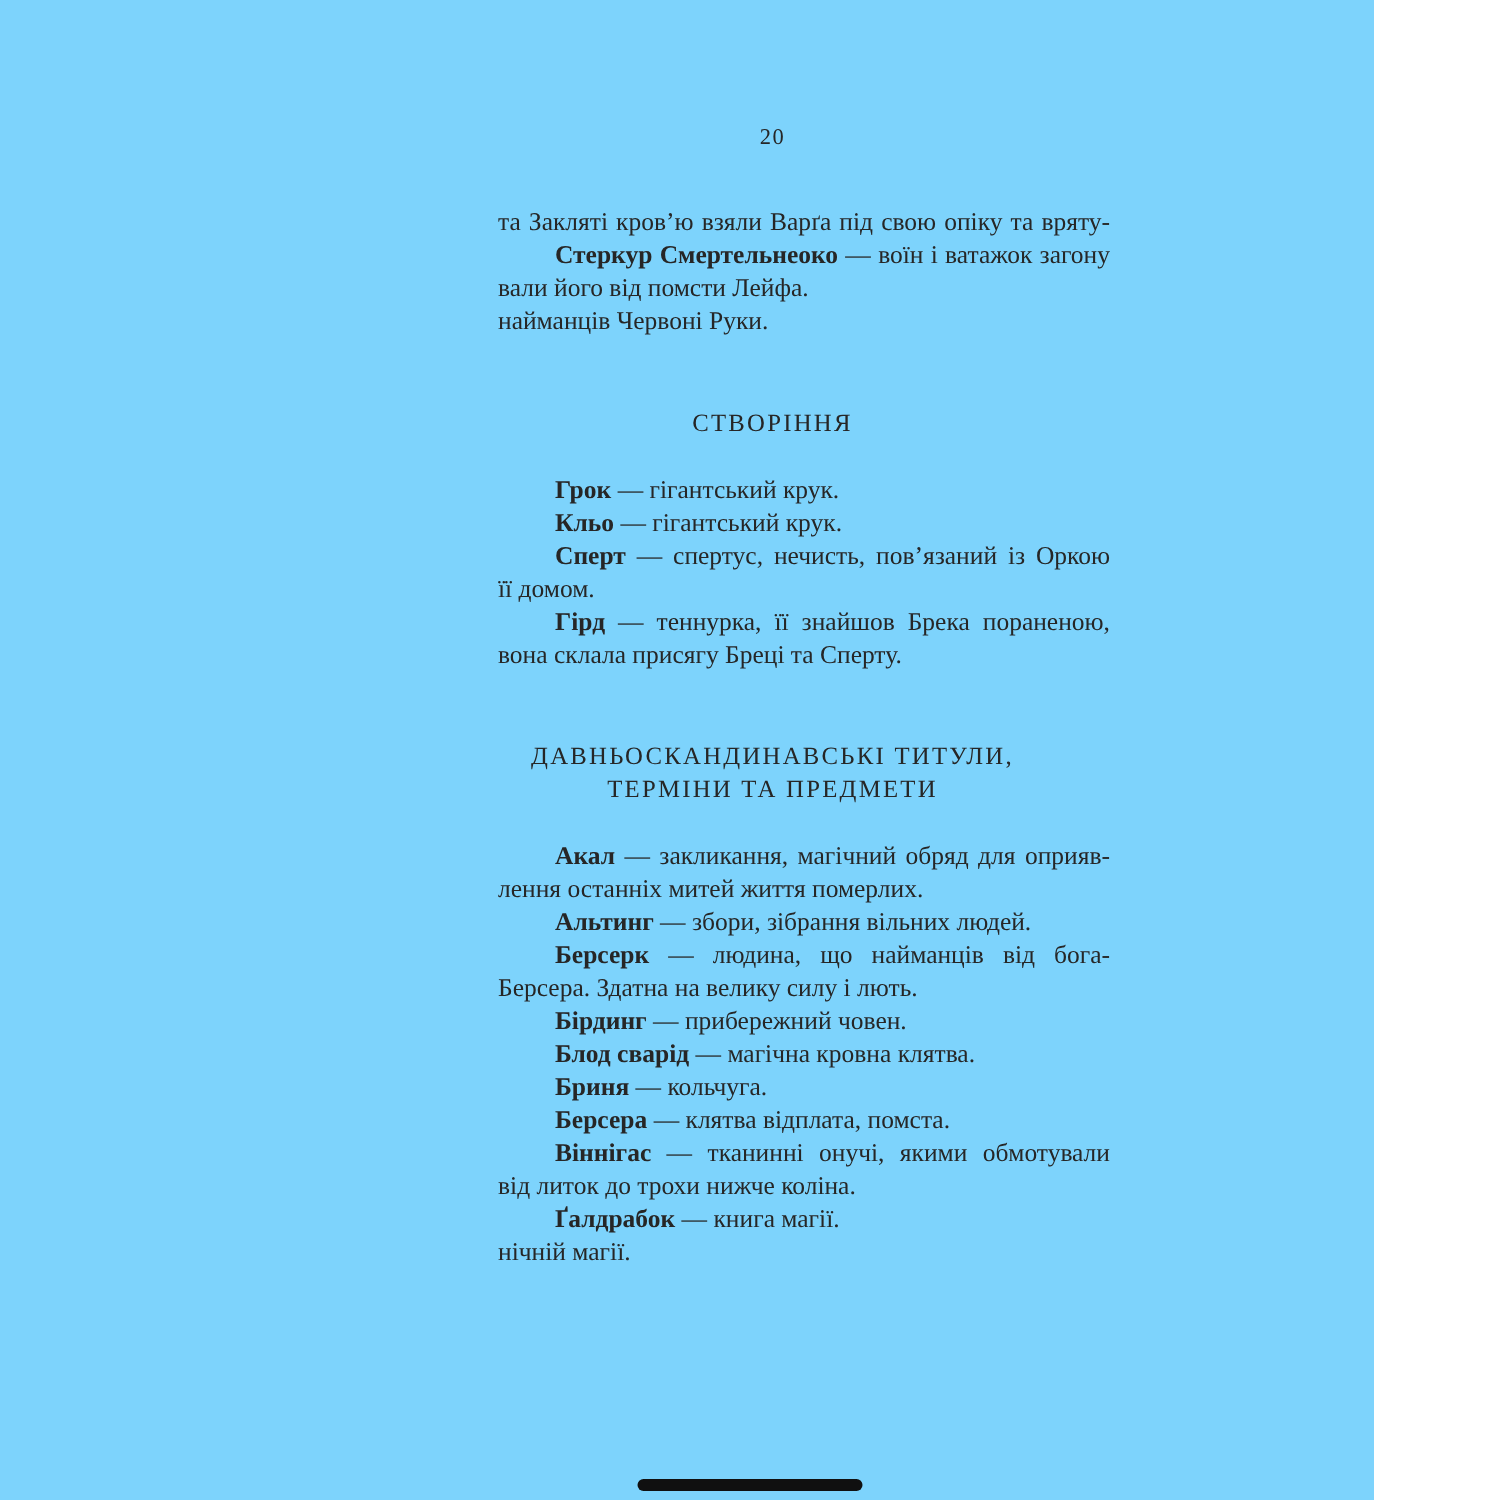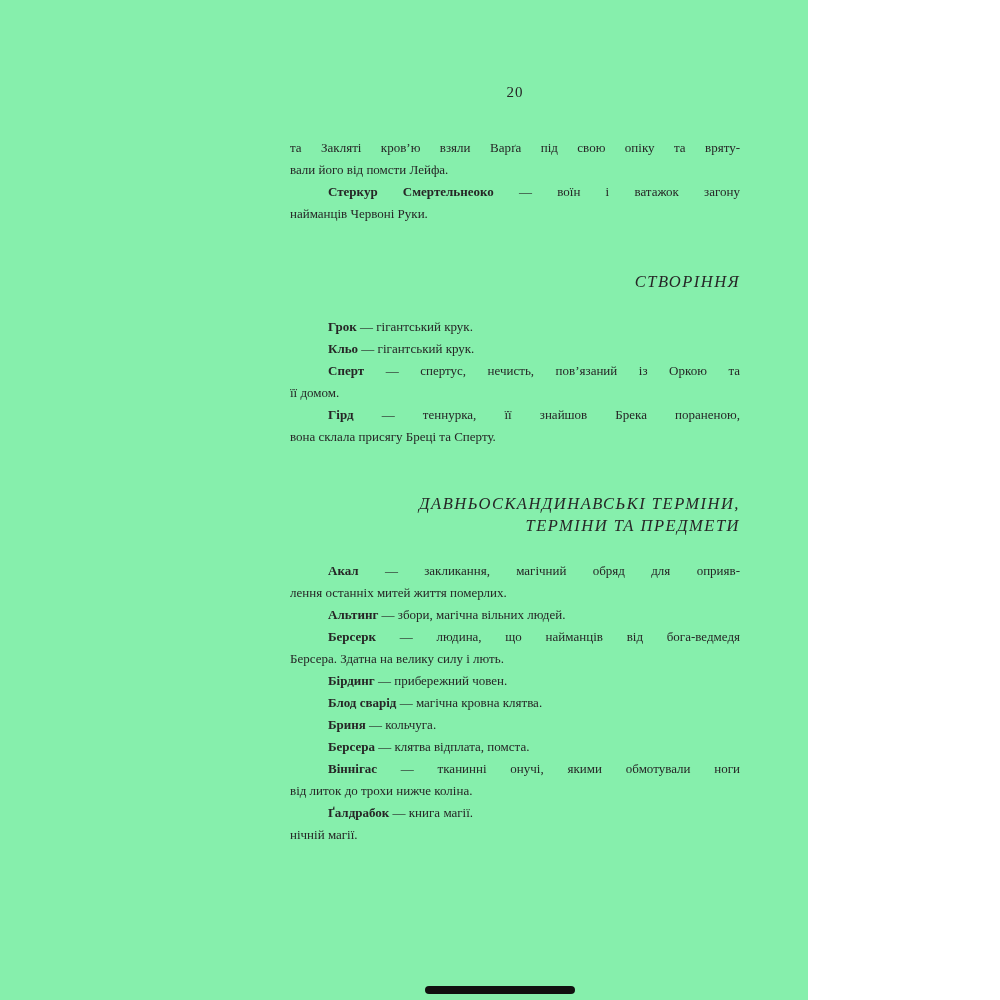--- a/index.html
+++ b/index.html
@@ -1,87 +1,86 @@
 <!DOCTYPE html>
 <html lang="uk"><head>
 <meta charset="utf-8">
 <style>
   html,body { margin:0; padding:0; }
   body { background:#ffffff; }
   .page {
     position:relative;
-    width:808px; height:1000px;
-    background:#86efac;
+    width:916px; height:1000px;
+    background:#7dd3fc;
     overflow:hidden;
     font-family:"Liberation Serif","DejaVu Serif",serif;
     color:#262626;
   }
   .page-number {
     position:absolute; left:290px; top:81px; width:450px;
     text-align:center;
     font-size:15px; line-height:22px; letter-spacing:1px;
   }
   .textcol { position:absolute; left:290px; width:450px; }
   #intro      { top:137px; }
   #sec0-head  { top:271px; }
   #sec0-body  { top:316px; }
   #sec1-head  { top:493px; }
   #sec1-body  { top:560px; }
   .heading-line {
-    text-align:right;
+    text-align:center;
     font-size:16.5px; line-height:22px; height:22px;
     letter-spacing:1.5px;
-    font-style:italic;
   }
   .tline {
-    font-size:13px; line-height:22px; height:22px;
-    text-align:justify; overflow:hidden;
+    font-size:17px; line-height:22px; height:22px;
+    text-align:justify; overflow:hidden;margin-left:42px;
   }
   .tline.fill { text-align-last:justify; }
   .tline.indent { text-indent:38px; }
   .term { font-weight:bold; }
   .home-indicator {
     position:absolute; left:425px; top:986px;
     width:150px; height:8px; border-radius:4px;
     background:#101010;
   }
 </style>
 </head>
 <body>
 
 <div class="page">
   <div class="page-number">20</div>
 
   <div id="intro" class="textcol">
       <div class="tline fill">та Закляті кров’ю взяли Варґа під свою опіку та вряту-</div>
+      <div class="tline fill indent"><span class="term">Стеркур Смертельнеоко</span><span> — воїн і ватажок загону</span></div>
       <div class="tline">вали його від помсти Лейфа.</div>
-      <div class="tline fill indent"><span class="term">Стеркур Смертельнеоко</span><span> — воїн і ватажок загону</span></div>
       <div class="tline">найманців Червоні Руки.</div>
     </div>
 
   <div id="sec0-head" class="textcol">
       <div class="heading-line">СТВОРІННЯ</div>
     </div>
   <div id="sec0-body" class="textcol">
       <div class="tline indent"><span class="term">Грок</span><span> — гігантський крук.</span></div>
       <div class="tline indent"><span class="term">Кльо</span><span> — гігантський крук.</span></div>
       <div class="tline fill indent"><span class="term">Сперт</span><span> — спертус, нечисть, пов’язаний із Оркою та</span></div>
       <div class="tline">її домом.</div>
       <div class="tline fill indent"><span class="term">Гірд</span><span> — теннурка, її знайшов Брека пораненою,</span></div>
       <div class="tline">вона склала присягу Бреці та Сперту.</div>
     </div>
 
   <div id="sec1-head" class="textcol">
-      <div class="heading-line">ДАВНЬОСКАНДИНАВСЬКІ ТЕРМІНИ,</div>
+      <div class="heading-line">ДАВНЬОСКАНДИНАВСЬКІ ТИТУЛИ,</div>
       <div class="heading-line">ТЕРМІНИ ТА ПРЕДМЕТИ</div>
     </div>
   <div id="sec1-body" class="textcol">
       <div class="tline fill indent"><span class="term">Акал</span><span> — закликання, магічний обряд для оприяв-</span></div>
       <div class="tline">лення останніх митей життя померлих.</div>
-      <div class="tline indent"><span class="term">Альтинг</span><span> — збори, магічна вільних людей.</span></div>
+      <div class="tline indent"><span class="term">Альтинг</span><span> — збори, зібрання вільних людей.</span></div>
       <div class="tline fill indent"><span class="term">Берсерк</span><span> — людина, що найманців від бога-ведмедя</span></div>
       <div class="tline">Берсера. Здатна на велику силу і лють.</div>
       <div class="tline indent"><span class="term">Бірдинг</span><span> — прибережний човен.</span></div>
       <div class="tline indent"><span class="term">Блод сварід</span><span> — магічна кровна клятва.</span></div>
       <div class="tline indent"><span class="term">Бриня</span><span> — кольчуга.</span></div>
       <div class="tline indent"><span class="term">Берсера</span><span> — клятва відплата, помста.</span></div>
       <div class="tline fill indent"><span class="term">Віннігас</span><span> — тканинні онучі, якими обмотували ноги</span></div>
       <div class="tline">від литок до трохи нижче коліна.</div>
       <div class="tline indent"><span class="term">Ґалдрабок</span><span> — книга магії.</span></div>
       <div class="tline">нічній магії.</div>

